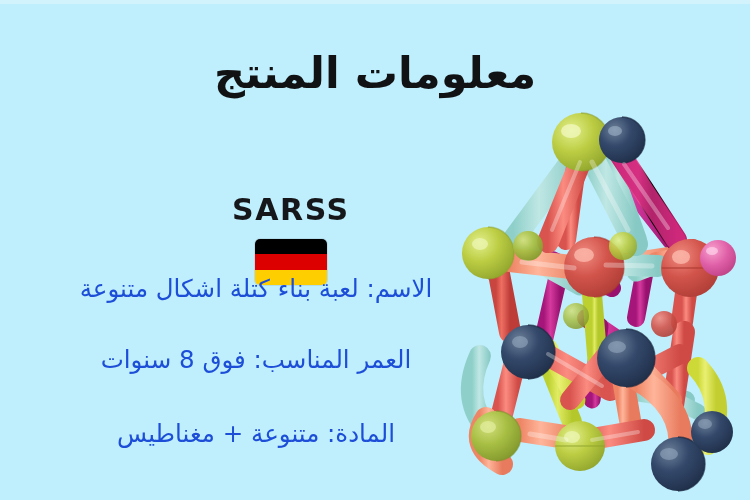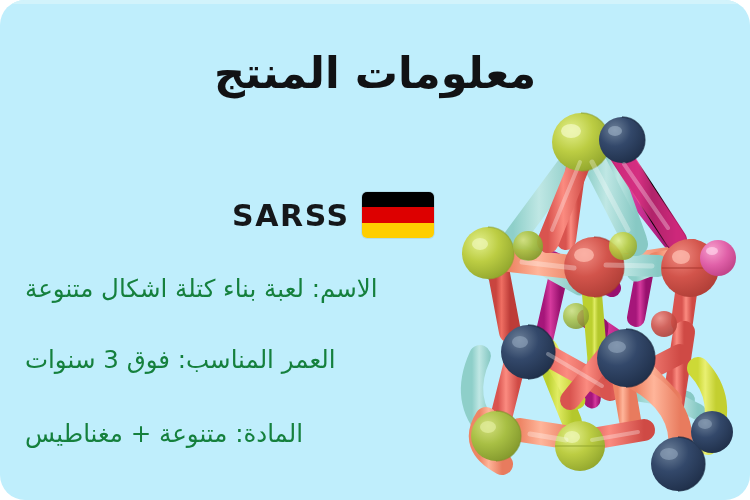--- a/index.html
+++ b/index.html
@@ -6,21 +6,20 @@
   html, body {
     width: 750px; height: 500px;
     overflow: hidden;
     font-family: "DejaVu Sans", "Liberation Sans", sans-serif;
   }
   #page {
     position: relative;
     width: 750px; height: 500px;
     background: #bfeefc;
     overflow: hidden;
-    border-radius: 25px;
   }
   #top-strip {
     position: absolute; left:0; top:0; width:750px; height:4px;
     background: #d2f3fb;
   }
 
   
   #title {
     position: absolute;
     left: 0; top: 47px; width: 750px;
@@ -30,21 +29,21 @@
     color: #111214;
     letter-spacing: -0.5px;
     direction: rtl;
     line-height: 1.25;
   }
 
   
   #brand-row {
     position: absolute;
     left: 232px; top: 192px;
-    display: flex; align-items: center; gap: 12px;
+    display: flex; align-items: center; gap: 12px; flex-direction: column;
   }
   #brand-name {
     font-size: 30px;
     font-weight: bold;
     letter-spacing: 1.6px;
     color: #15171a;
     font-family: "DejaVu Sans", "Liberation Sans", sans-serif;
   }
   #flag {
     width: 72px; height: 46px;
@@ -54,26 +53,26 @@
     box-shadow: 0 0 0 1px rgba(0,0,0,0.07);
   }
   #flag > div { flex: 1 1 33.333%; }
   .flag-black { background: #000000; }
   .flag-red   { background: #dd0000; }
   .flag-gold  { background: #ffce00; }
 
   
   .spec {
     position: absolute;
-    right: 285px;
+    right: 274px;
     width: 440px;
-    text-align: left;
+    text-align: center;
     direction: rtl;
     font-size: 24.5px;
-    color: #15803d;
+    color: #1d4ed8;
     font-weight: 400;
     white-space: nowrap;
     font-family: "DejaVu Sans", "Liberation Sans", sans-serif;
   }
   #spec-1 { top: 274px; }
   #spec-2 { top: 345px; }
   #spec-3 { top: 419px; }
 
   
   #toy-wrap {
@@ -95,21 +94,21 @@
   <div id="brand-row">
     <div id="brand-name">SARSS</div>
     <div id="flag">
       <div class="flag-black"></div>
       <div class="flag-red"></div>
       <div class="flag-gold"></div>
     </div>
   </div>
 
   <div class="spec" id="spec-1">الاسم: لعبة بناء كتلة اشكال متنوعة</div>
-  <div class="spec" id="spec-2">العمر المناسب: فوق 3 سنوات</div>
+  <div class="spec" id="spec-2">العمر المناسب: فوق 8 سنوات</div>
   <div class="spec" id="spec-3">المادة: متنوعة + مغناطيس</div>
 
   <div id="toy-wrap">
     <svg id="toy-svg" viewBox="0 0 310 400">
       <defs>
         <linearGradient id="gPink" x1="0" y1="0" x2="1" y2="0">
           <stop offset="0" stop-color="#c52173"></stop>
             <stop offset="0.38" stop-color="#ec4f95"></stop>
           <stop offset="0.6" stop-color="#f municipal"></stop>
             <stop offset="1" stop-color="#b81c69"></stop>

